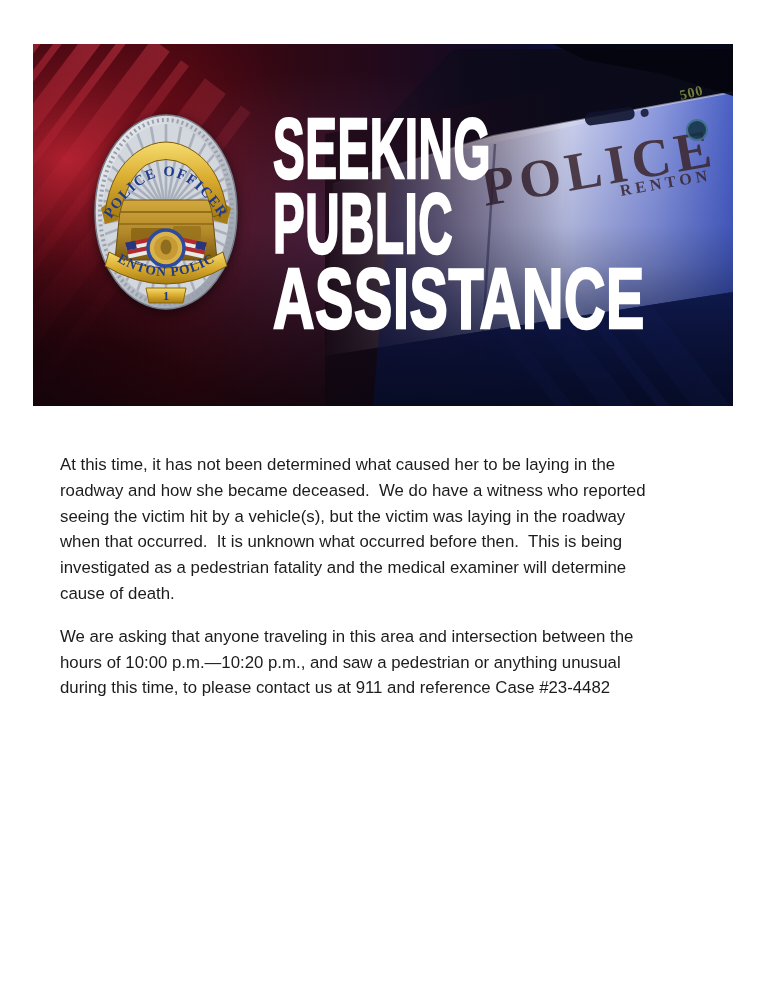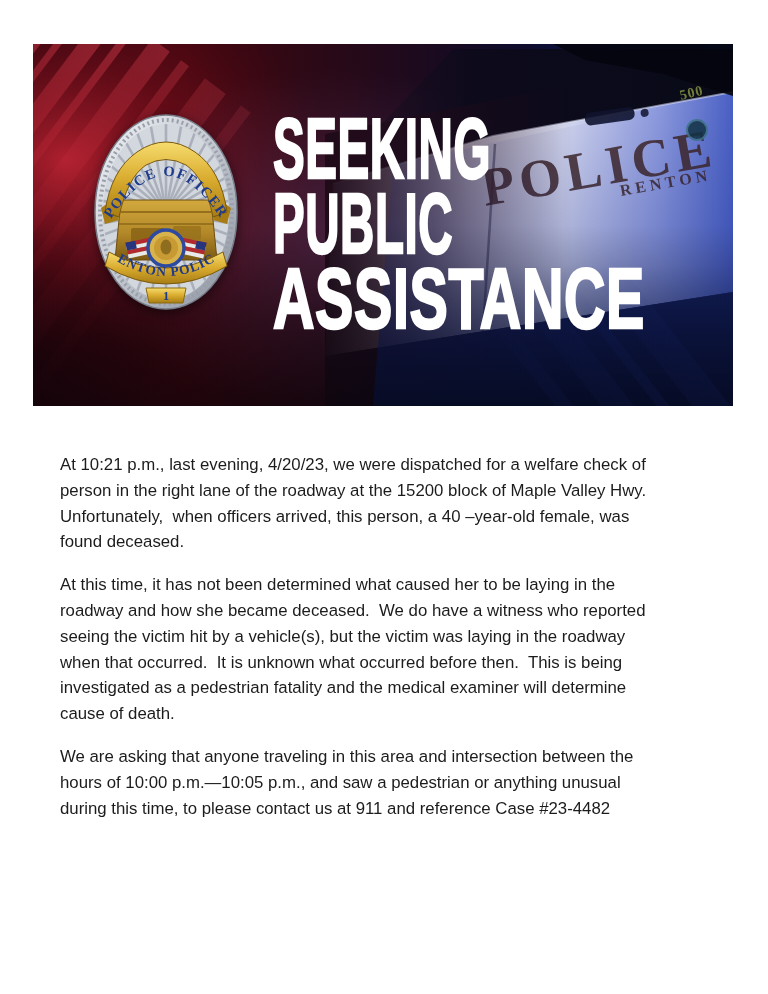--- a/index.html
+++ b/index.html
@@ -243,28 +243,24 @@
     </svg>
 
     <svg class="title-svg" viewBox="0 0 480 300">
       <text x="8" y="74" font-size="86" textLength="218" lengthAdjust="spacingAndGlyphs">SEEKING</text>
       <text x="8" y="149" font-size="86" textLength="180" lengthAdjust="spacingAndGlyphs">PUBLIC</text>
       <text x="8" y="224" font-size="86" textLength="372" lengthAdjust="spacingAndGlyphs">ASSISTANCE</text>
     </svg>
   </div>
 
   <div class="body-copy">
-    <p>At 10:21 p.m., last evening, 4/20/23, we were dispatched for a welfare check of
-person in the right lane of the roadway at the 15200 block of Maple Valley Hwy.
-Unfortunately,  when officers arrived, this person, a 40 –year-old female, was
-found deceased.</p>
     <p>At this time, it has not been determined what caused her to be laying in the
 roadway and how she became deceased.  We do have a witness who reported
 seeing the victim hit by a vehicle(s), but the victim was laying in the roadway
 when that occurred.  It is unknown what occurred before then.  This is being
 investigated as a pedestrian fatality and the medical examiner will determine
 cause of death.</p>
     <p>We are asking that anyone traveling in this area and intersection between the
-hours of 10:00 p.m.—10:05 p.m., and saw a pedestrian or anything unusual
+hours of 10:00 p.m.—10:20 p.m., and saw a pedestrian or anything unusual
 during this time, to please contact us at 911 and reference Case #23-4482</p>
   </div>
 
 </div>
 
 </body></html>

